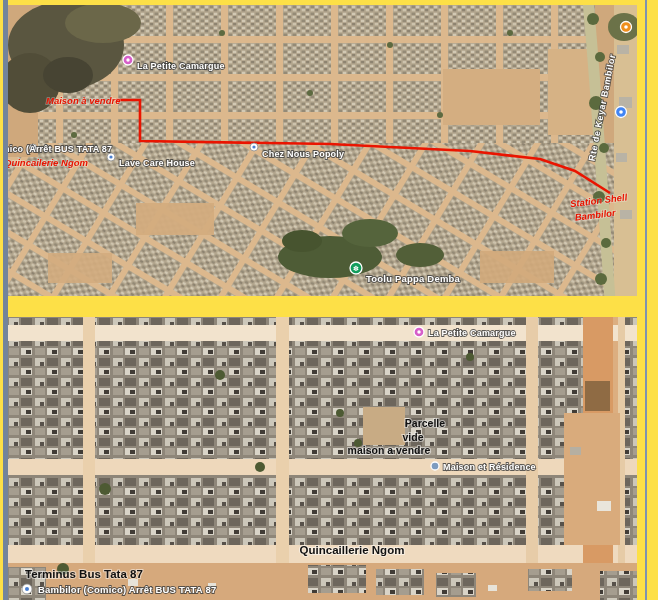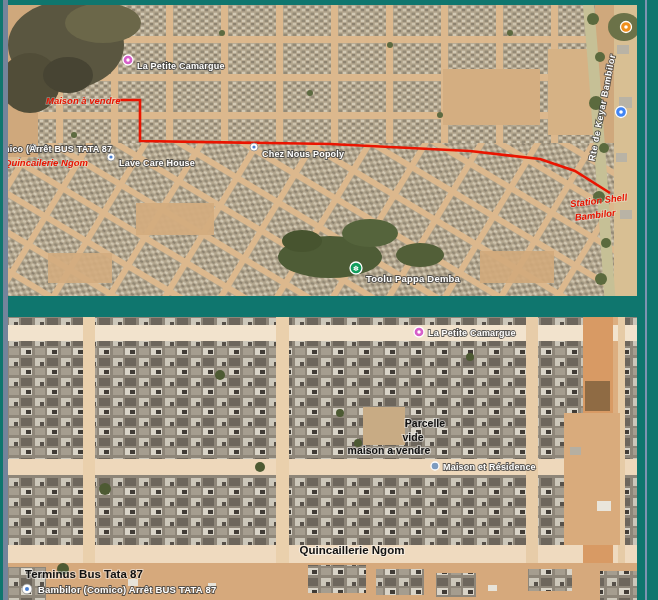--- a/index.html
+++ b/index.html
@@ -2,21 +2,21 @@
 <html><head>
 <meta charset="utf-8">
 <style>
   html,body { margin:0; padding:0; }
   body {
     width:658px; height:600px;
     background:#ffffff;
     font-family:"Liberation Sans", sans-serif;
     position:relative; overflow:hidden;
   }
-  .page { position:relative; width:658px; height:600px; background:#0f766e; }
+  .page { position:relative; width:658px; height:600px; background:#fde047; }
   .frame-left  { position:absolute; left:3px;  top:0; width:5px; height:600px; background:#73849b; }
   .frame-right { position:absolute; left:645px; top:0; width:2px; height:600px; background:#7e93b1; }
   figure.map { position:absolute; margin:0; left:8px; line-height:0; }
   .map.top    { top:5px; }
   .map.bottom { top:317px; }
   svg text { font-family:"Liberation Sans", sans-serif; }
   
   .lblW {
     fill:#ffffff; font-size:9px; font-weight:700; letter-spacing:.2px;
     paint-order:stroke; stroke:rgba(60,60,60,.82); stroke-width:1.8px;

